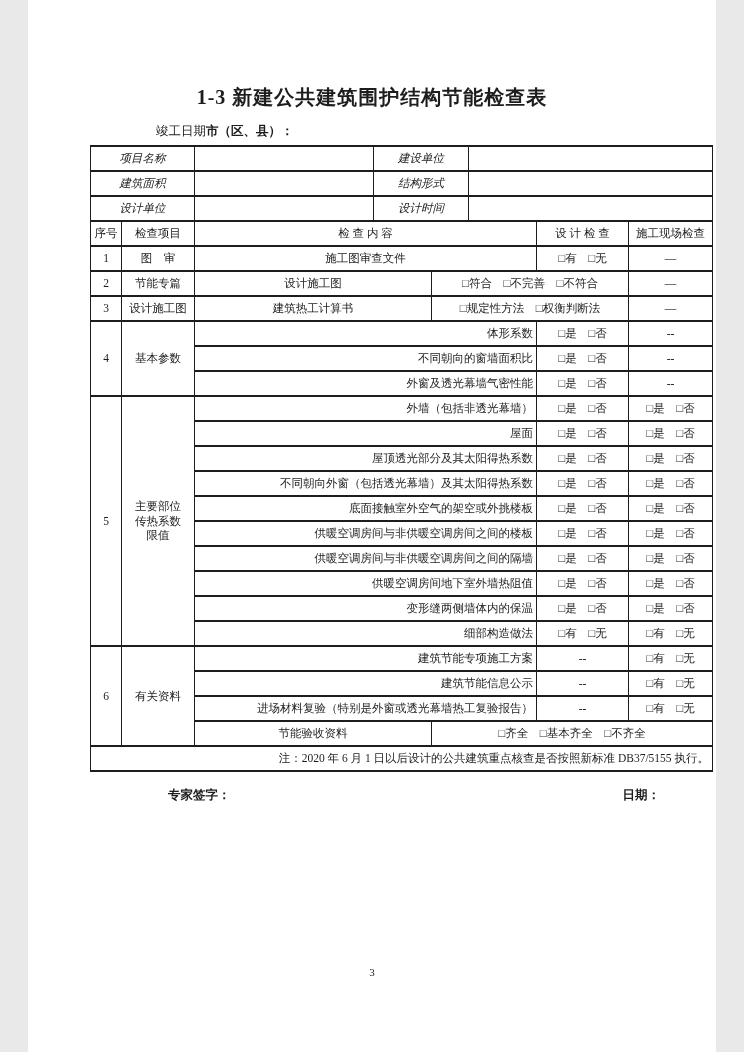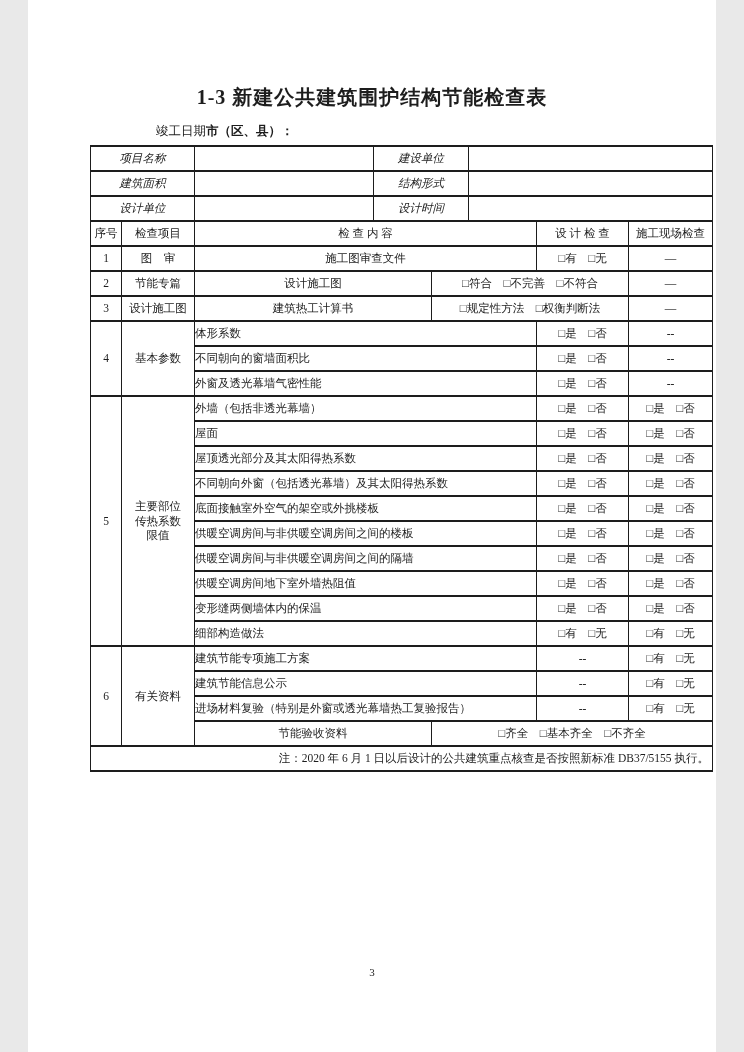--- a/index.html
+++ b/index.html
@@ -23,21 +23,21 @@
   td, th {
     border:1px solid #1d1d1d;
     border-top-width:2px; border-bottom-width:2px;
     font-size:11.5px; font-weight:normal;
     text-align:center; vertical-align:middle;
     height:25px; padding:1px 3px; line-height:1.25;
     overflow:hidden;
   }
   .main { margin-top:-2px; }
   .info td { height:25px;font-style:italic; }
-  td.left { text-align:left; padding-left:0; }
+  td.left { text-align:right; padding-left:0; }
   td.wrapcol { padding:12px 12px; } 
   td.note { text-align:right; }
   .signature {
     width:622px; margin:15px 0 0 62px;
     display:flex; justify-content:space-between;
     padding-left:78px; padding-right:52px;
     font-size:12.5px; font-weight:bold;
   }
   .pagenum {
     position:absolute; top:966px; left:0; width:100%;
@@ -219,16 +219,20 @@
       <td>节能验收资料</td>
       <td colspan="3">□齐全　□基本齐全　□不齐全</td>
     </tr>
 
     <tr>
       <td colspan="6" class="note">注：2020 年 6 月 1 日以后设计的公共建筑重点核查是否按照新标准 DB37/5155 执行。</td>
     </tr>
   </tbody>
     </table>
 
+  <div class="signature">
+    <span>专家签字：</span>
+    <span>日期：</span>
+  </div>
 
   <div class="pagenum">3</div>
 
 </div>
 
 </body></html>

